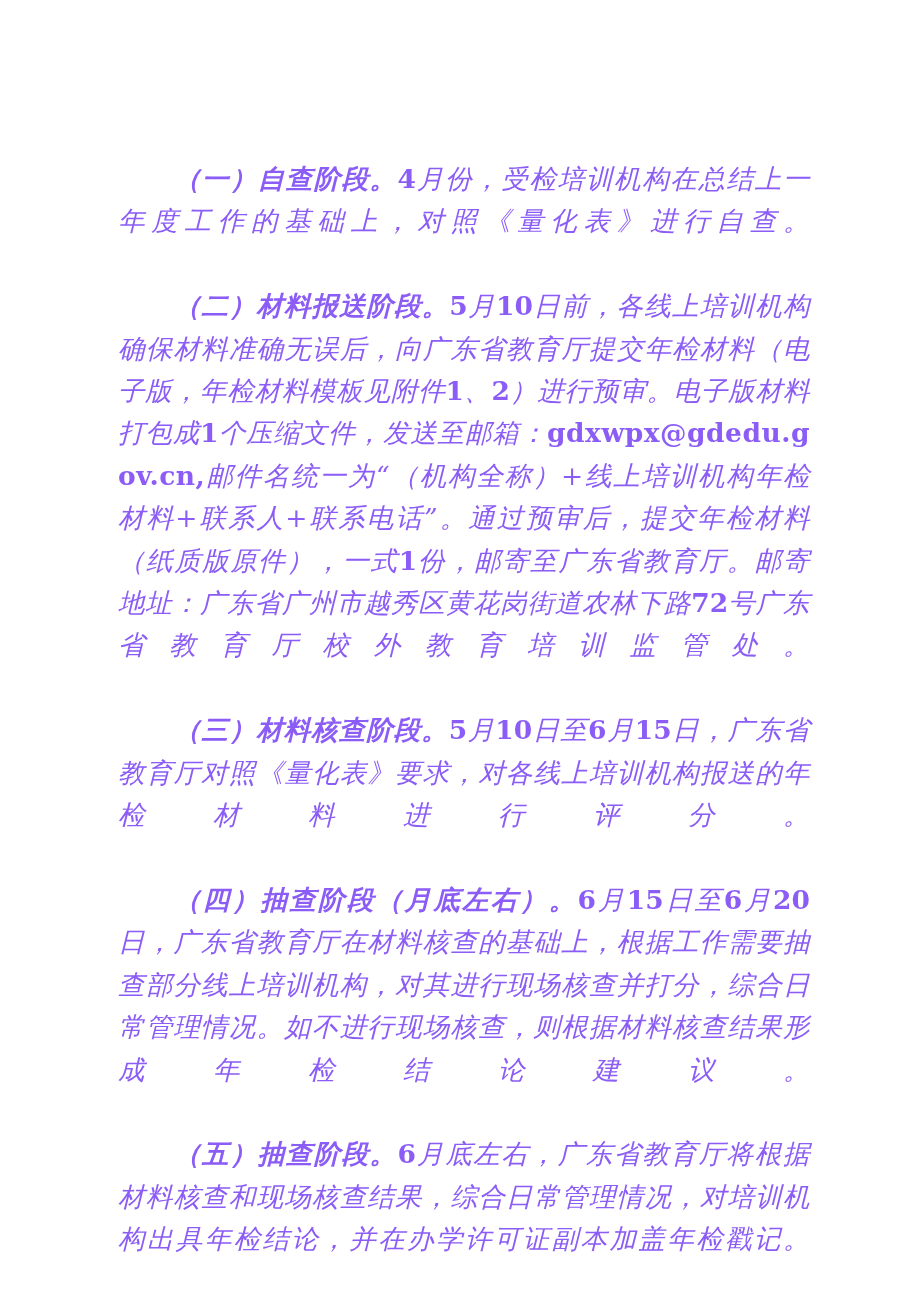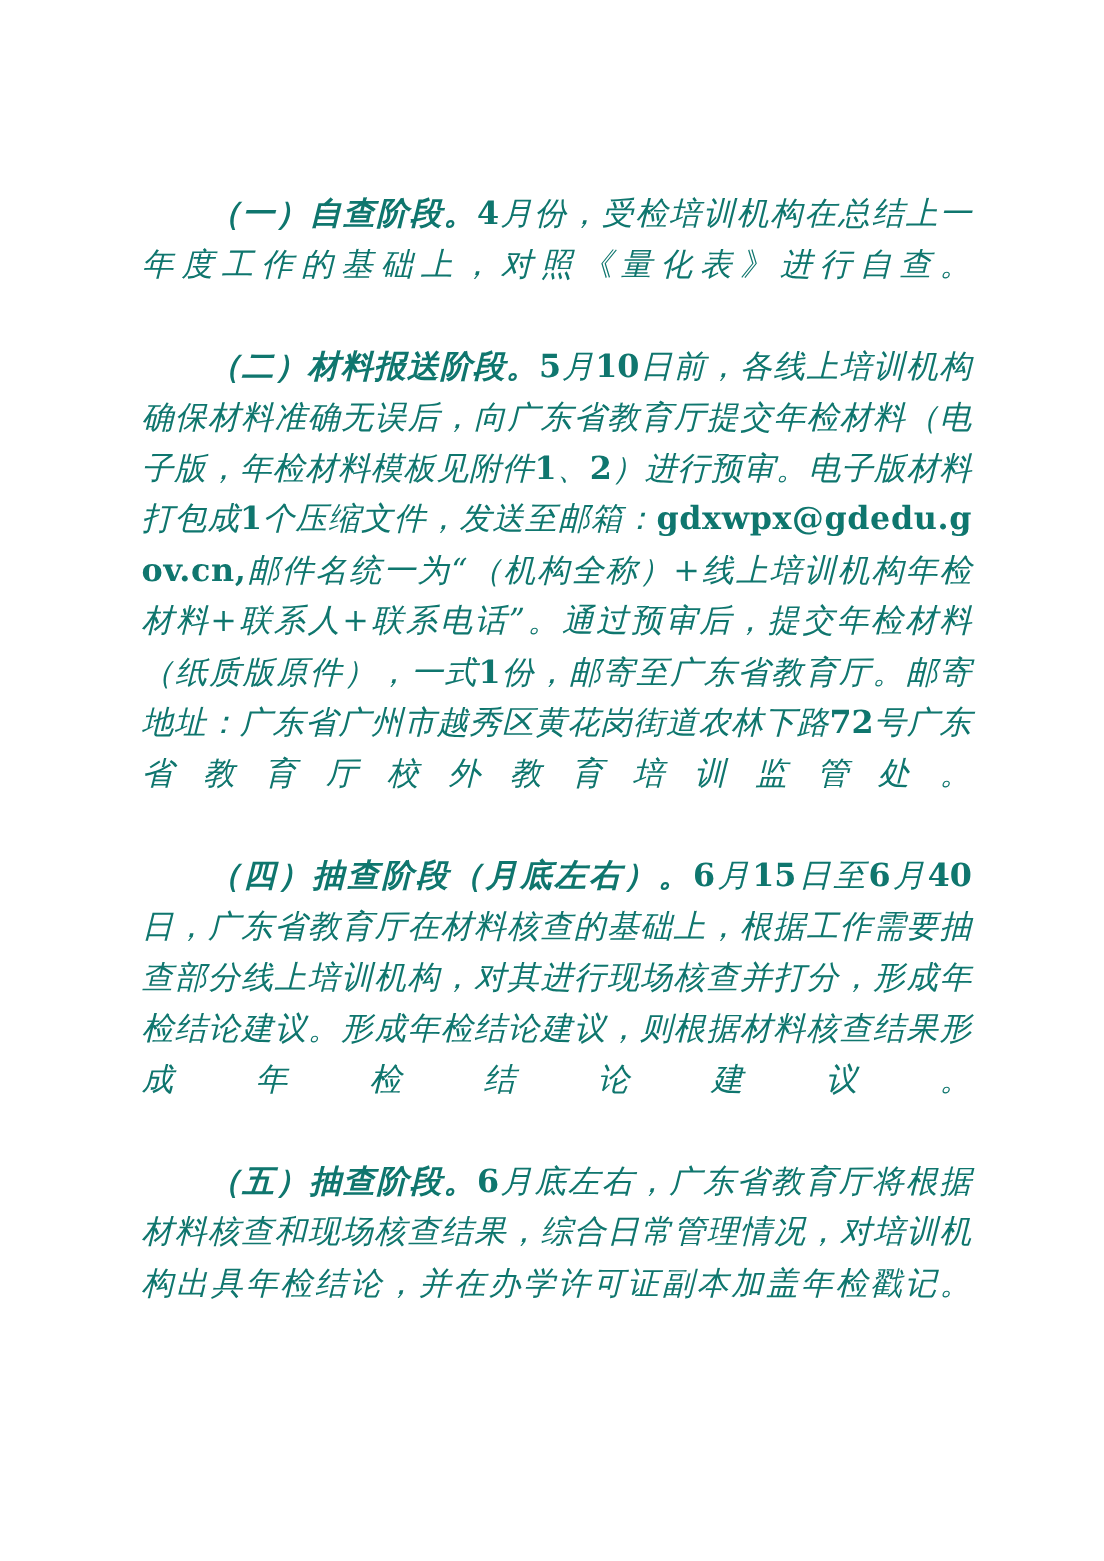--- a/index.html
+++ b/index.html
@@ -38,21 +38,21 @@
   p.para {
     margin: 0 0 0 0;
     font-size: 26.5px;
     line-height: 42.4px;
     text-align: justify;
     text-justify: inter-ideograph;
     text-indent: 56px;
     letter-spacing: 0.6px;
     font-family: "DejaVu Serif", "Liberation Serif", serif;
     font-style: italic;
-    color: #0f766e;
+    color: #8b5cf6;
     white-space: normal;
     word-break: break-all;
   }
 
   
   p.para::after {
     content: "";
     display: inline-block;
     width: 100%;
   }
@@ -87,23 +87,26 @@
   <div class="content">
 
     <p class="para">
       <span class="lbl">（一）自查阶段。</span><span class="num">4</span><span>月份，受检培训机构在总结上一年度工作的基础上，对照《量化表》进行自查。</span>
     </p>
 
     <p class="para">
       <span class="lbl">（二）材料报送阶段。</span><span class="num">5</span><span>月</span><span class="num">10</span><span>日前，各线上培训机构确保材料准确无误后，向广东省教育厅提交年检材料（电子版，年检材料模板见附件</span><span class="num">1</span><span>、</span><span class="num">2</span><span>）进行预审。电子版材料打包成</span><span class="num">1</span><span>个压缩文件，发送至邮箱：</span><span class="mail">gdxwpx@gdedu.gov.cn,</span><span>邮件名统一为“（机构全称）+线上培训机构年检材料+联系人+联系电话”。通过预审后，提交年检材料（纸质版原件），一式</span><span class="num">1</span><span>份，邮寄至广东省教育厅。邮寄地址：广东省广州市越秀区黄花岗街道农林下路</span><span class="num">72</span><span>号广东省教育厅校外教育培训监管处。</span>
     </p>
 
+    <p class="para">
+      <span class="lbl">（三）材料核查阶段。</span><span class="num">5</span><span>月</span><span class="num">10</span><span>日至</span><span class="num">6</span><span>月</span><span class="num">15</span><span>日，广东省教育厅对照《量化表》要求，对各线上培训机构报送的年检材料进行评分。</span>
+    </p>
 
     <p class="para">
-      <span class="lbl">（四）抽查阶段（月底左右）。</span><span class="num">6</span><span>月</span><span class="num">15</span><span>日至</span><span class="num">6</span><span>月</span><span class="num">40</span><span>日，广东省教育厅在材料核查的基础上，根据工作需要抽查部分线上培训机构，对其进行现场核查并打分，形成年检结论建议。形成年检结论建议，则根据材料核查结果形成年检结论建议。</span>
+      <span class="lbl">（四）抽查阶段（月底左右）。</span><span class="num">6</span><span>月</span><span class="num">15</span><span>日至</span><span class="num">6</span><span>月</span><span class="num">20</span><span>日，广东省教育厅在材料核查的基础上，根据工作需要抽查部分线上培训机构，对其进行现场核查并打分，综合日常管理情况。如不进行现场核查，则根据材料核查结果形成年检结论建议。</span>
     </p>
 
     <p class="para">
       <span class="lbl">（五）抽查阶段。</span><span class="num">6</span><span>月底左右，广东省教育厅将根据材料核查和现场核查结果，综合日常管理情况，对培训机构出具年检结论，并在办学许可证副本加盖年检戳记。</span>
     </p>
 
   </div>
 </div>
 
 </body></html>

